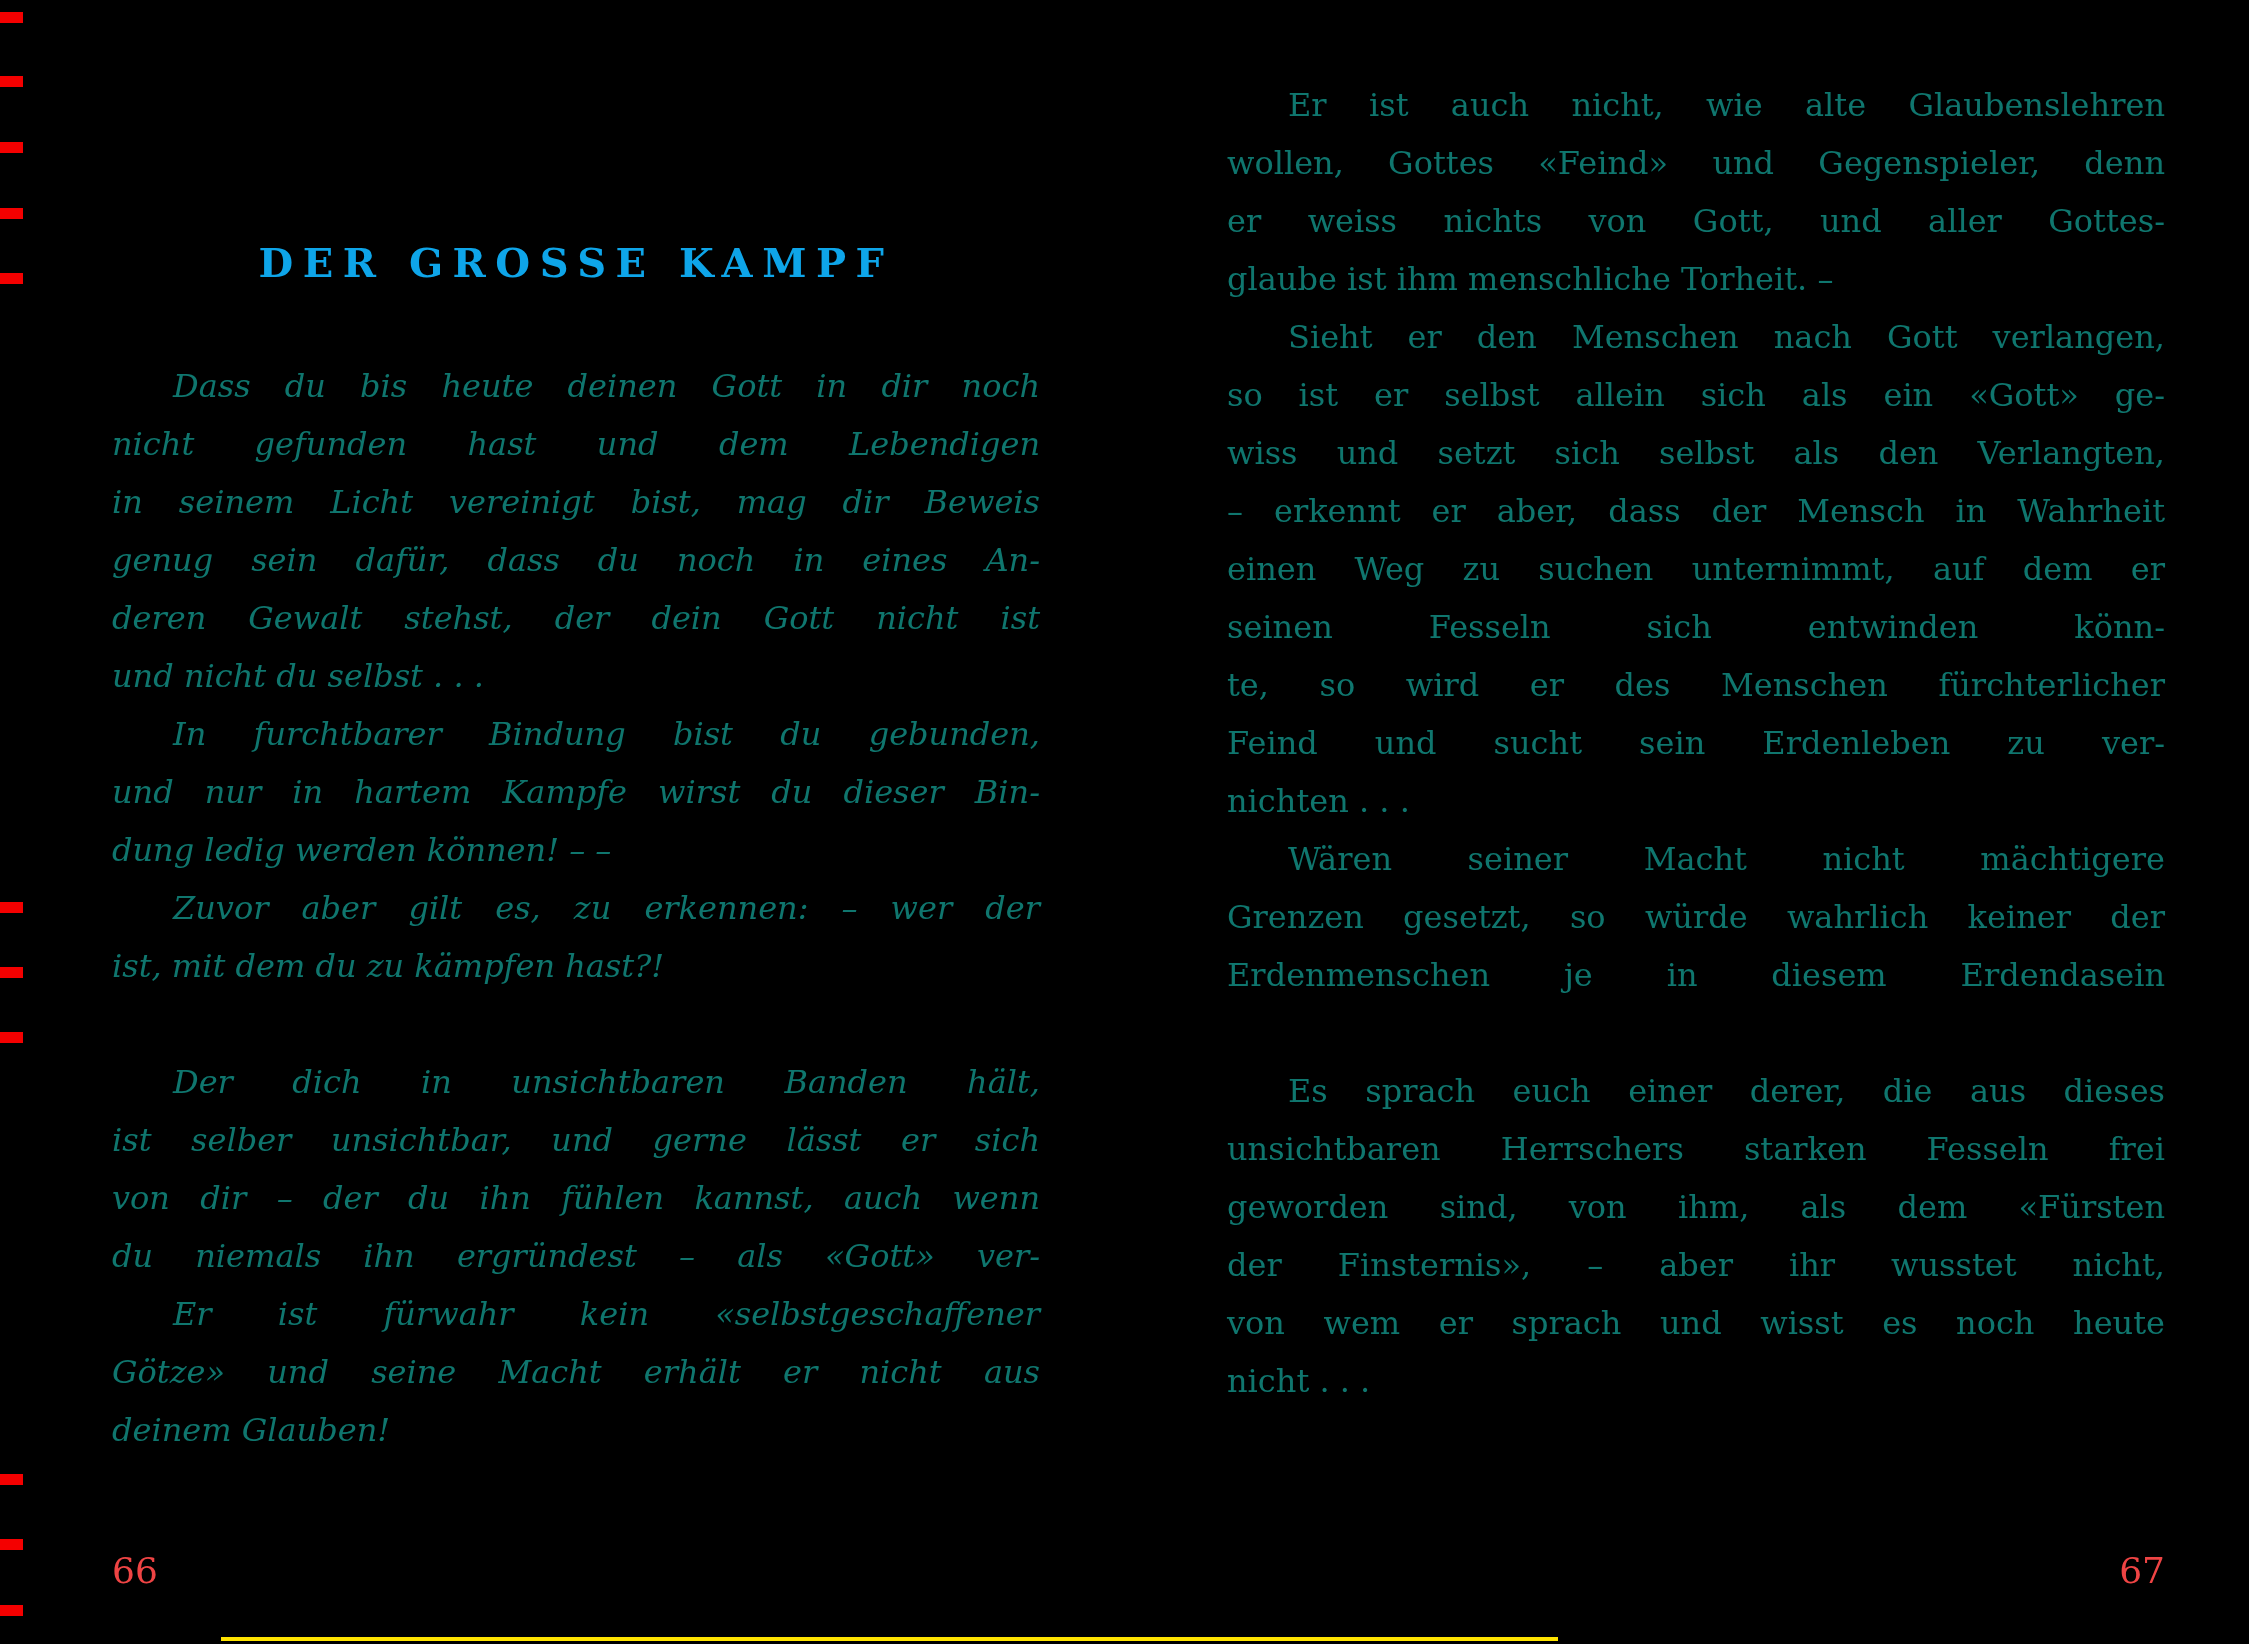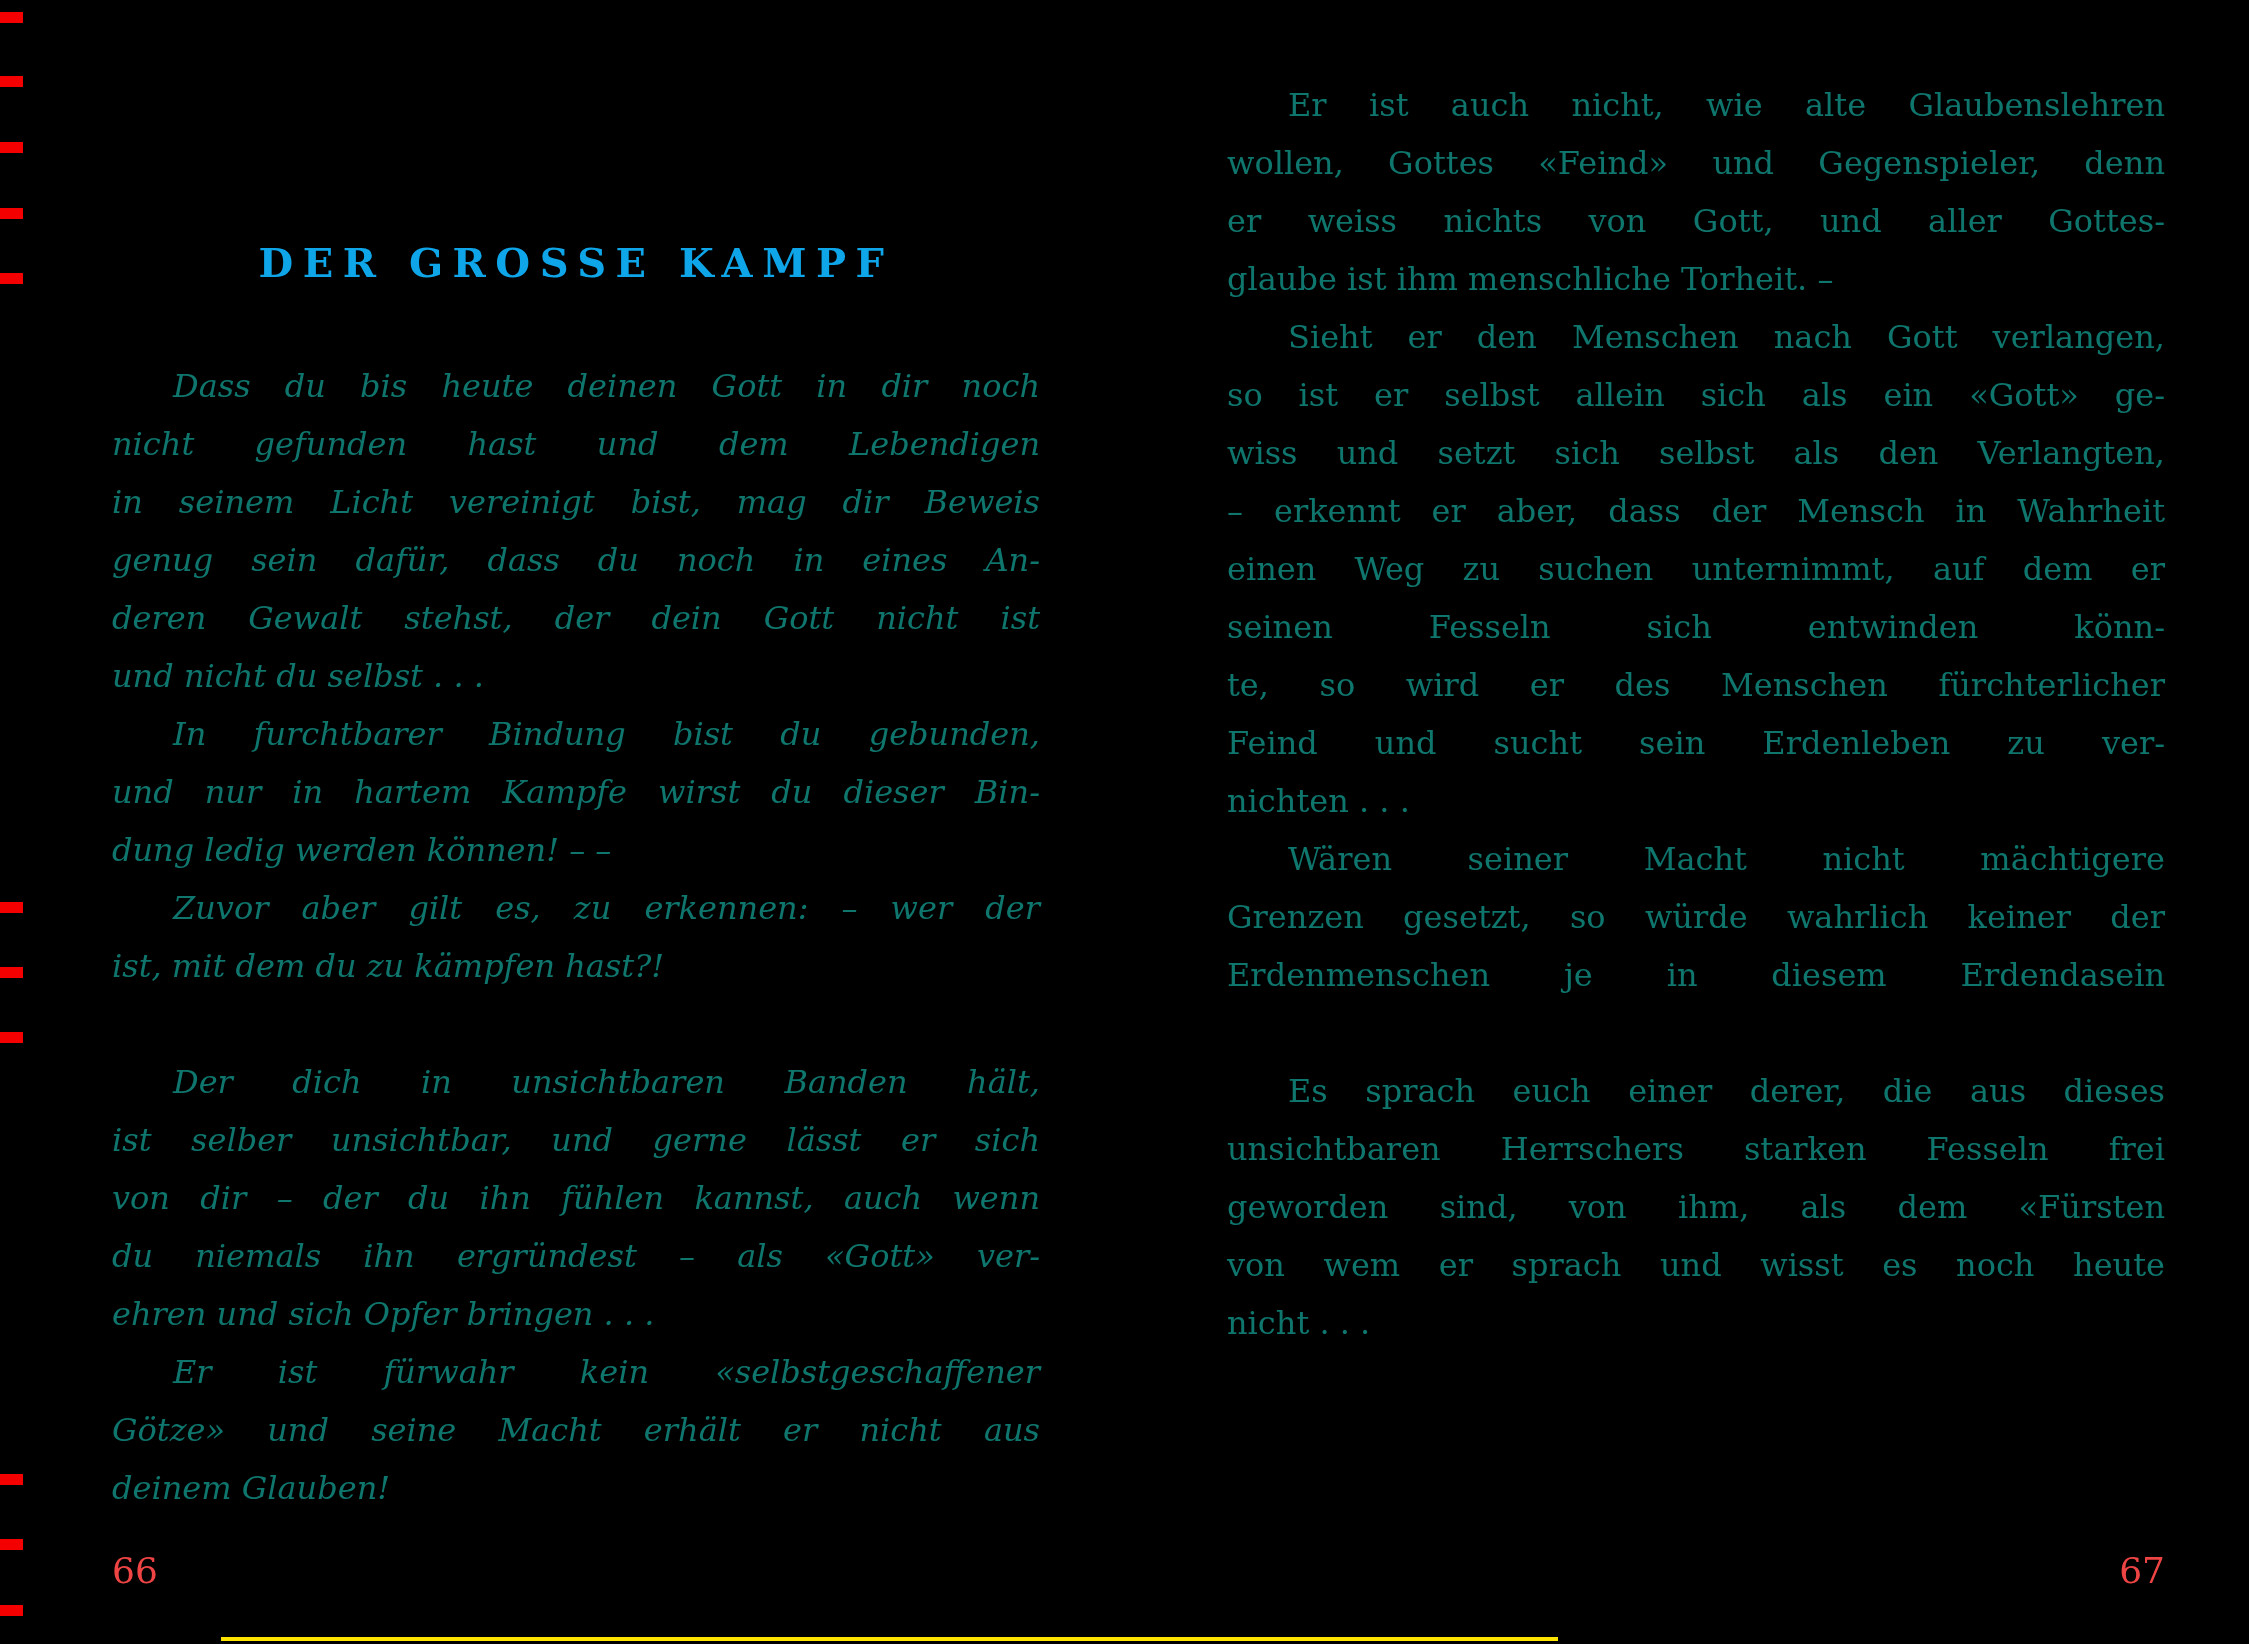--- a/index.html
+++ b/index.html
@@ -111,21 +111,20 @@
       </div>
       <div class="paragraph">
         <div class="line justified indent">Zuvor aber gilt es, zu erkennen: – wer der</div>
         <div class="line">ist, mit dem du zu kämpfen hast?!</div>
       </div>
       <div class="paragraph gap-before">
         <div class="line justified indent">Der dich in unsichtbaren Banden hält,</div>
         <div class="line justified">ist selber unsichtbar, und gerne lässt er sich</div>
         <div class="line justified">von dir – der du ihn fühlen kannst, auch wenn</div>
         <div class="line justified">du niemals ihn ergründest – als «Gott» ver-</div>
-        <div class="line">ehren und sich Opfer bringen . . .</div>
       </div>
       <div class="paragraph">
         <div class="line justified indent">Er ist fürwahr kein «selbstgeschaffener</div>
         <div class="line justified">Götze» und seine Macht erhält er nicht aus</div>
         <div class="line">deinem Glauben!</div>
       </div>
     </div>
 
   <div class="text-block right">
       <div class="paragraph">
@@ -147,20 +146,21 @@
       </div>
       <div class="paragraph">
         <div class="line justified indent">Wären seiner Macht nicht mächtigere</div>
         <div class="line justified">Grenzen gesetzt, so würde wahrlich keiner der</div>
         <div class="line justified">Erdenmenschen je in diesem Erdendasein</div>
       </div>
       <div class="paragraph gap-before">
         <div class="line justified indent">Es sprach euch einer derer, die aus dieses</div>
         <div class="line justified">unsichtbaren Herrschers starken Fesseln frei</div>
         <div class="line justified">geworden sind, von ihm, als dem «Fürsten</div>
+        <div class="line justified">der Finsternis», – aber ihr wusstet nicht,</div>
         <div class="line justified">von wem er sprach und wisst es noch heute</div>
         <div class="line">nicht . . .</div>
       </div>
     </div>
 
   <div class="page-number left-num">66</div>
 
   <div class="page-number right-num">67</div>
 
   <div>

